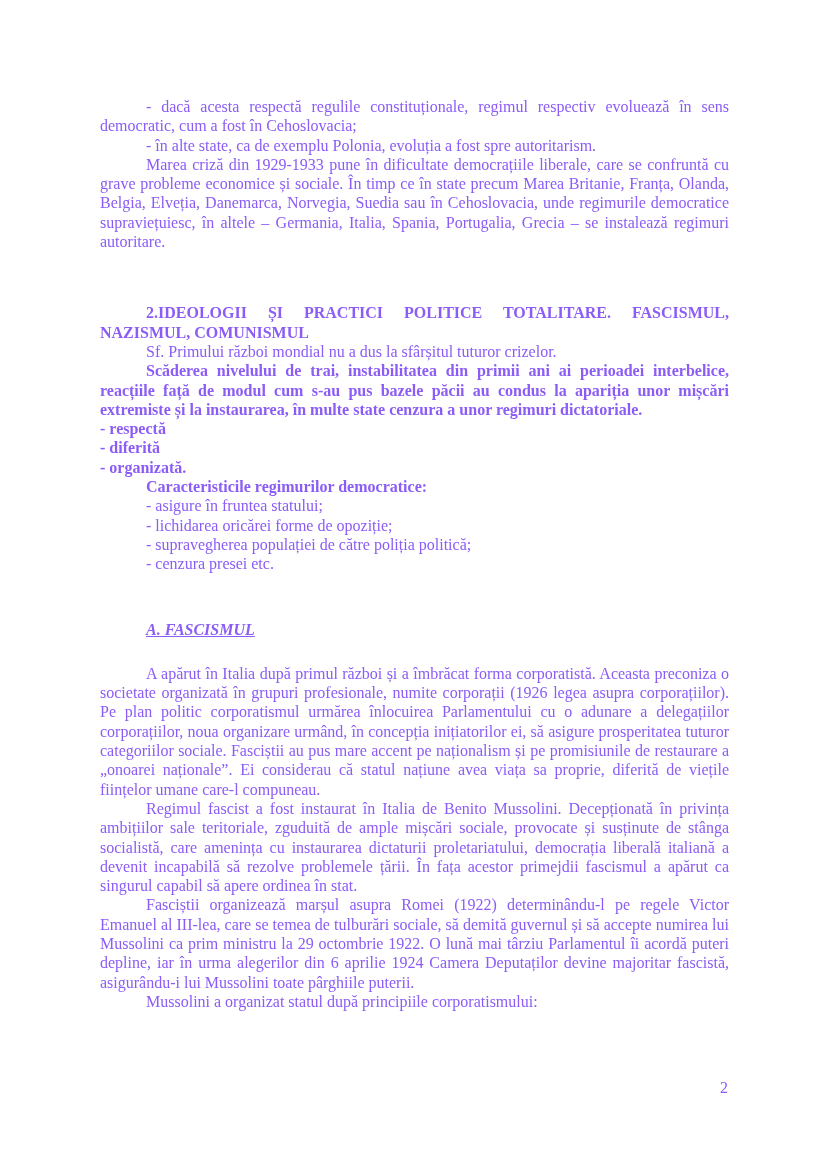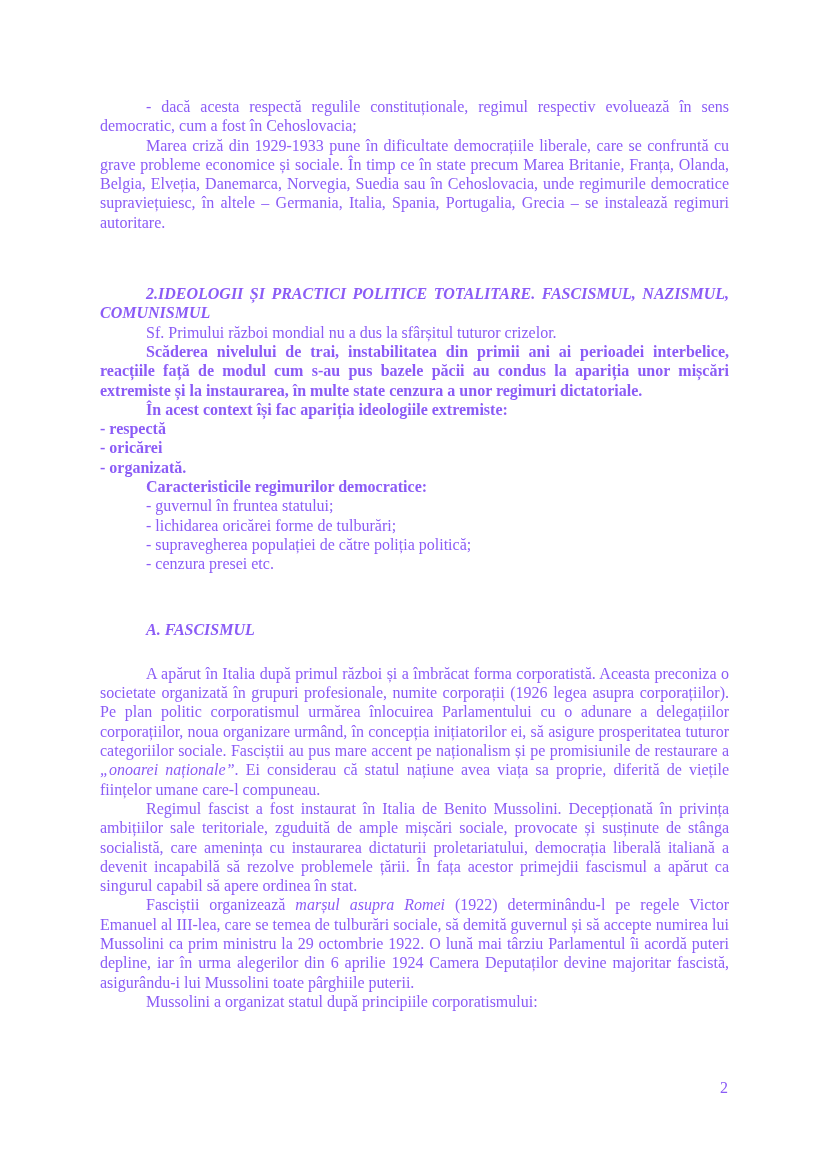--- a/index.html
+++ b/index.html
@@ -20,47 +20,47 @@
     color: #8b5cf6;
     overflow: hidden;
   }
   .para {
     margin: 0;
     text-align: justify;
   }
   .para.indent { text-indent: 46px; }
   .para.bold   { font-weight: bold; }
   .para.italic { font-style: italic; }
-  .run-i { font-style: italic; }
+  .run-i { }
   .page-number {
     position: absolute;
     right: 100px;
     top: 1078px;
     font-size: 16px;
   }
 </style>
 </head>
 <body>
 
 <div class="page">
   <div id="doc-body">
       <p class="para indent"><span class="">- dacă acesta respectă regulile constituționale, regimul respectiv evoluează în sens democratic, cum a fost în Cehoslovacia;</span></p>
+      <p class="para indent"><span class="">- în alte state, ca de exemplu Polonia, evoluția a fost spre autoritarism.</span></p>
       <p class="para indent"><span class="">Marea criză din 1929-1933 pune în dificultate democrațiile liberale, care se confruntă cu grave probleme economice și sociale. În timp ce în state precum Marea Britanie, Franța, Olanda, Belgia, Elveția, Danemarca, Norvegia, Suedia sau în Cehoslovacia, unde regimurile democratice supraviețuiesc, în altele – Germania, Italia, Spania, Portugalia, Grecia – se instalează regimuri autoritare.</span></p>
-      <p class="para indent bold" style="margin-top: 52px; font-style: italic;"><span class="">2.IDEOLOGII ȘI PRACTICI POLITICE TOTALITARE. FASCISMUL, NAZISMUL, COMUNISMUL</span></p>
+      <p class="para indent bold" style="margin-top: 52px;"><span class="">2.IDEOLOGII ȘI PRACTICI POLITICE TOTALITARE. FASCISMUL, NAZISMUL, COMUNISMUL</span></p>
       <p class="para indent"><span class="">Sf. Primului război mondial nu a dus la sfârșitul tuturor crizelor.</span></p>
       <p class="para indent bold"><span class="">Scăderea nivelului de trai, instabilitatea din primii ani ai perioadei interbelice, reacțiile față de modul cum s-au pus bazele păcii au condus la apariția unor mișcări extremiste și la instaurarea, în multe state cenzura a unor regimuri dictatoriale.</span></p>
-      <p class="para indent bold"><span class="">În acest context își fac apariția ideologiile extremiste:</span></p>
       <p class="para bold"><span class="">- respectă</span></p>
-      <p class="para bold"><span class="">- oricărei</span></p>
+      <p class="para bold"><span class="">- diferită</span></p>
       <p class="para bold"><span class="">- organizată.</span></p>
       <p class="para indent bold"><span class="">Caracteristicile regimurilor democratice:</span></p>
-      <p class="para indent"><span class="">- guvernul în fruntea statului;</span></p>
-      <p class="para indent"><span class="">- lichidarea oricărei forme de tulburări;</span></p>
+      <p class="para indent"><span class="">- asigure în fruntea statului;</span></p>
+      <p class="para indent"><span class="">- lichidarea oricărei forme de opoziție;</span></p>
       <p class="para indent"><span class="">- supravegherea populației de către poliția politică;</span></p>
       <p class="para indent"><span class="">- cenzura presei etc.</span></p>
-      <p class="para indent bold italic" style="margin-top: 46px;"><span class="">A. FASCISMUL</span></p>
+      <p class="para indent bold italic" style="margin-top: 46px; text-decoration: underline;"><span class="">A. FASCISMUL</span></p>
       <p class="para indent" style="margin-top: 25px;"><span class="">A apărut în Italia după primul război și a îmbrăcat forma corporatistă. Aceasta preconiza o societate organizată în grupuri profesionale, numite corporații (1926 legea asupra corporațiilor). Pe plan politic corporatismul urmărea înlocuirea Parlamentului cu o adunare a delegațiilor corporațiilor, noua organizare urmând, în concepția inițiatorilor ei, să asigure prosperitatea tuturor categoriilor sociale. Fasciștii au pus mare accent pe naționalism și pe promisiunile de restaurare a </span><span class="run-i">„onoarei naționale”</span><span class="">. Ei considerau că statul națiune avea viața sa proprie, diferită de viețile ființelor umane care-l compuneau.</span></p>
       <p class="para indent"><span class="">Regimul fascist a fost instaurat în Italia de Benito Mussolini. Decepționată în privința ambițiilor sale teritoriale, zguduită de ample mișcări sociale, provocate și susținute de stânga socialistă, care amenința cu instaurarea dictaturii proletariatului, democrația liberală italiană a devenit incapabilă să rezolve problemele țării. În fața acestor primejdii fascismul a apărut ca singurul capabil să apere ordinea în stat.</span></p>
       <p class="para indent"><span class="">Fasciștii organizează </span><span class="run-i">marșul asupra Romei</span><span class=""> (1922) determinându-l pe regele Victor Emanuel al III-lea, care se temea de tulburări sociale, să demită guvernul și să accepte numirea lui Mussolini ca prim ministru la 29 octombrie 1922. O lună mai târziu  Parlamentul îi acordă puteri depline, iar în urma alegerilor din 6 aprilie 1924 Camera Deputaților devine majoritar fascistă, asigurându-i lui Mussolini toate pârghiile puterii.</span></p>
       <p class="para indent"><span class="">Mussolini a organizat statul după principiile corporatismului:</span></p>
     </div>
   <div class="page-number">2</div>
 </div>
 
 </body></html>

